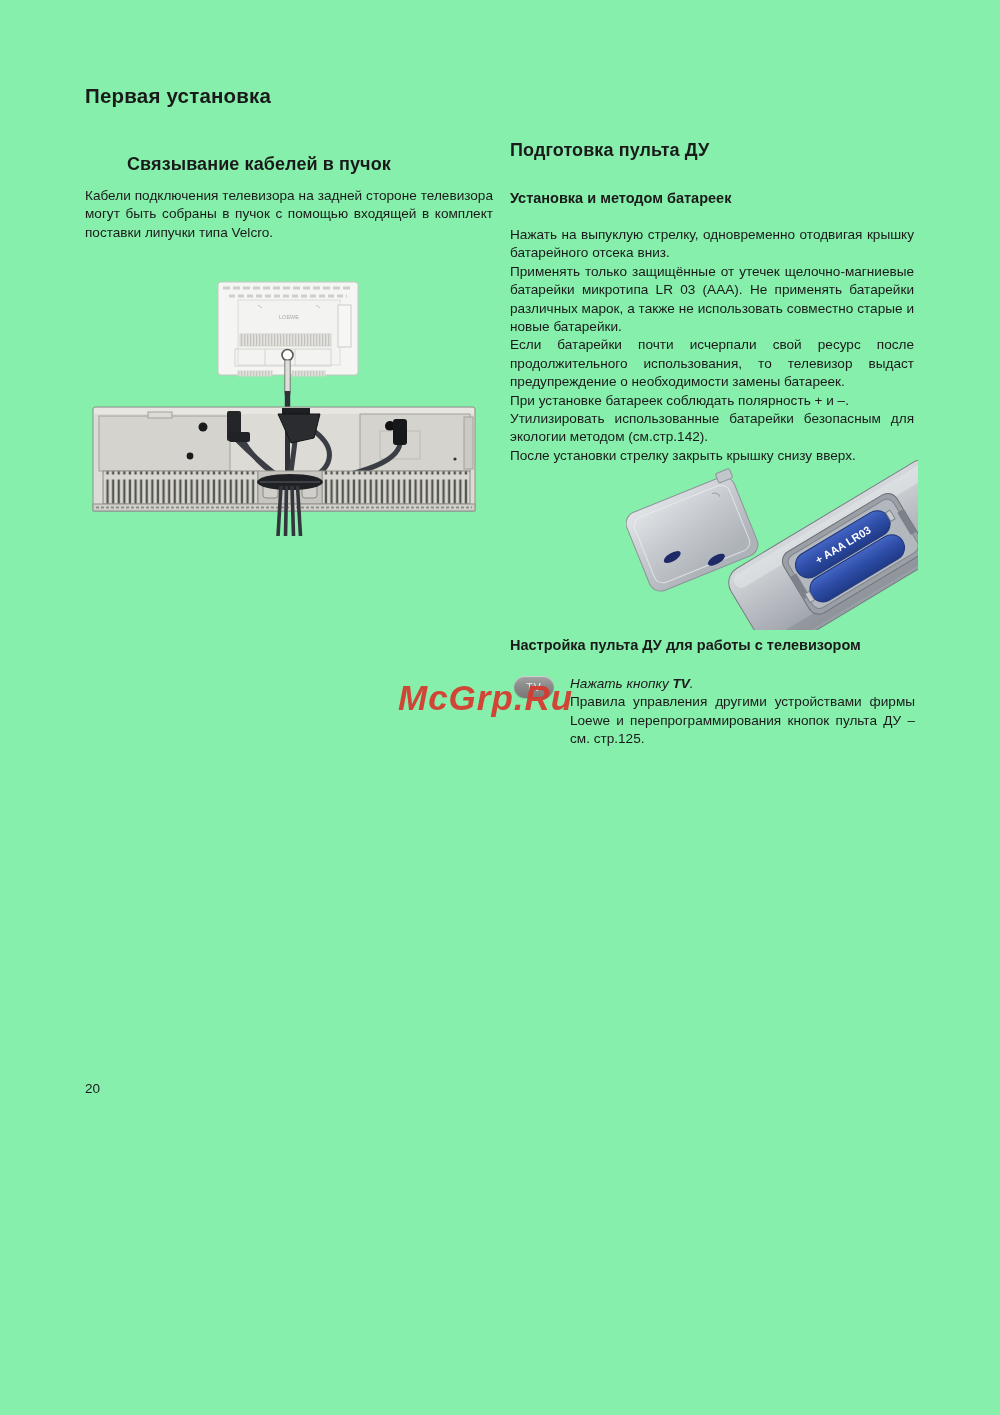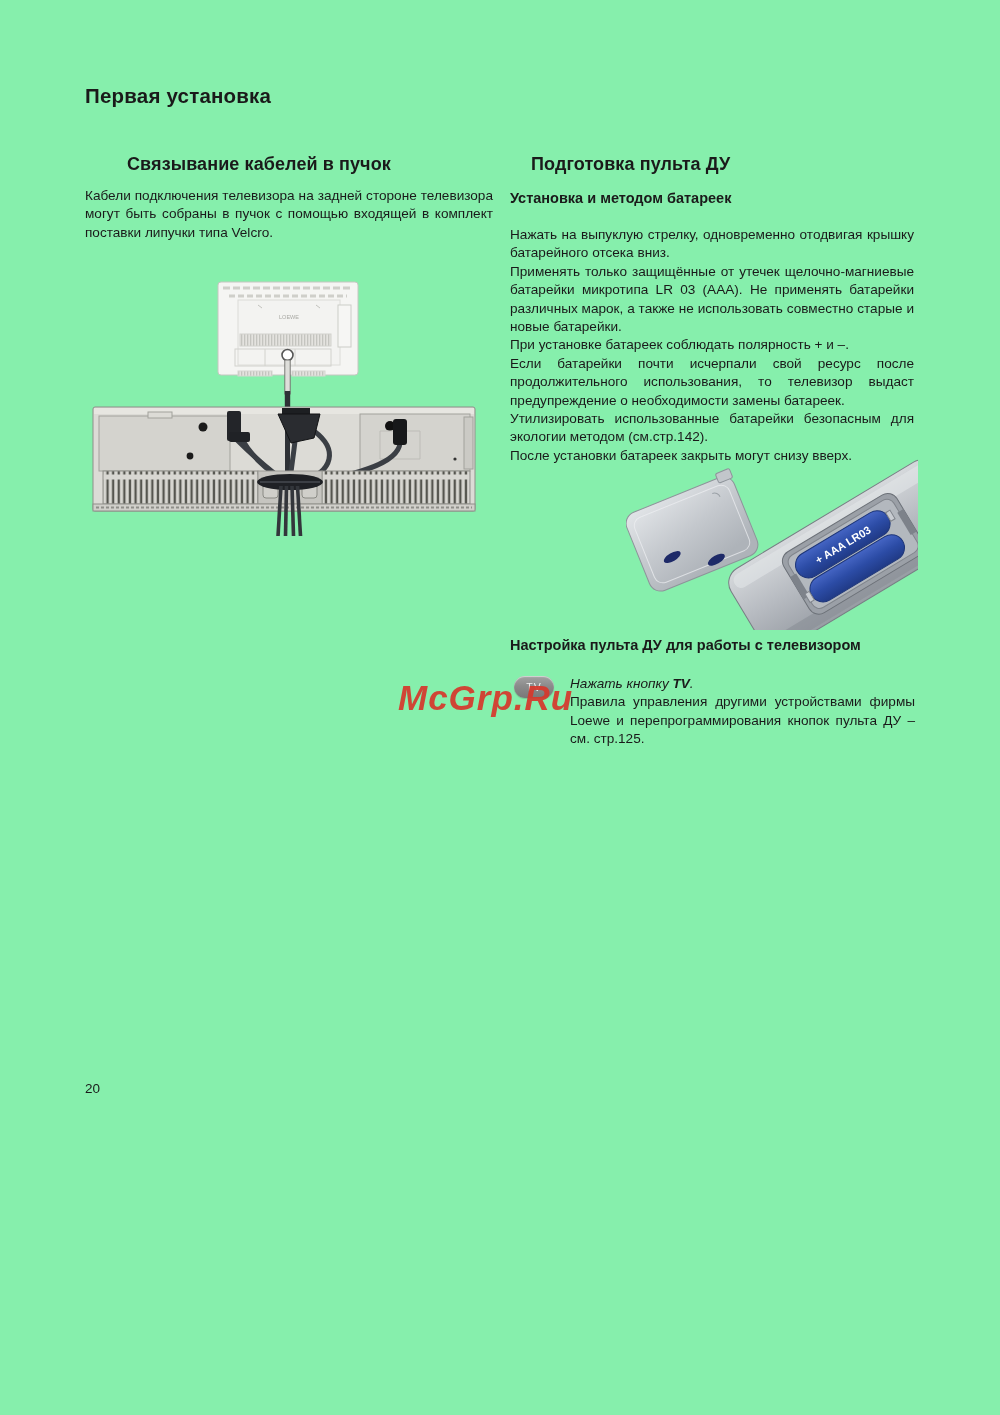--- a/index.html
+++ b/index.html
@@ -8,21 +8,21 @@
     font-family:"Liberation Sans", sans-serif;color:#1a1a1a;padding-left:8px;
   }
   .h1{position:absolute;left:85px;top:84px;font-size:20.5px;font-weight:bold;letter-spacing:.2px;}
   .h2{position:absolute;font-size:18px;font-weight:bold;letter-spacing:.1px;}
   .h3{position:absolute;font-size:14.5px;font-weight:bold;}
   .textcol{position:absolute;font-size:13.6px;line-height:18.4px;}
   .textcol p{margin:0;text-align:justify;}
   #left-text{left:85px;top:187px;width:408px;}
   #right-text{left:510px;top:226px;width:404px;}
   #left-heading{left:85px;top:154px;margin-left:42px;}
-  #right-heading{left:510px;top:154px;margin-left:21px;}
+  #right-heading{left:510px;top:140px;}
   #right-sub1{left:510px;top:190px;}
   #right-sub2{left:510px;top:637px;}
   .figure{position:absolute;}
   #fig-cables{left:88px;top:279px;}
   #fig-remote{left:626px;top:448px;}
   .tv-pill{
     position:absolute;left:514px;top:676px;width:40px;height:22px;border-radius:12px;
     background:linear-gradient(180deg,#a3a3a3 0%,#8b8b8b 45%,#787878 100%);
     box-shadow:inset 0 1px 1px rgba(255,255,255,.55), 0 1px 1px rgba(0,0,0,.15);
     color:#efefef;font-size:10.5px;letter-spacing:1px;
@@ -138,24 +138,24 @@
         </g>
       </g>
     </svg>
   </div>
 
   <div class="h2" id="right-heading">Подготовка пульта ДУ</div>
   <div class="h3" id="right-sub1">Установка и методом батареек</div>
   <div class="textcol" id="right-text">
     <p>Нажать на выпуклую стрелку, одновременно отодвигая крышку батарейного отсека вниз.</p>
     <p>Применять только защищённые от утечек щелочно-магниевые батарейки микротипа LR 03 (AAA). Не применять батарейки различных марок, а также не использовать совместно старые и новые батарейки.</p>
+    <p>Если батарейки почти исчерпали свой ресурс после продолжительного использования, то телевизор выдаст предупреждение о необходимости замены батареек.</p>
     <p>При установке батареек соблюдать полярность + и –.</p>
-    <p>Если батарейки почти исчерпали свой ресурс после продолжительного использования, то телевизор выдаст предупреждение о необходимости замены батареек.</p>
     <p>Утилизировать использованные батарейки безопасным для экологии методом (см.стр.142).</p>
-    <p>После установки батареек закрыть могут снизу вверх.</p>
+    <p>После установки стрелку закрыть крышку снизу вверх.</p>
   </div>
 
   <div class="figure" id="fig-remote">
     <svg width="292" height="182" viewBox="0 0 292 182">
       <defs>
         <linearGradient id="gradCover" x1="0" y1="0" x2="0.4" y2="1">
           <stop offset="0" stop-color="#e3e6e9"></stop>
           <stop offset="0.55" stop-color="#c4c8cd"></stop>
           <stop offset="1" stop-color="#aeb3b9"></stop>
         </linearGradient>

